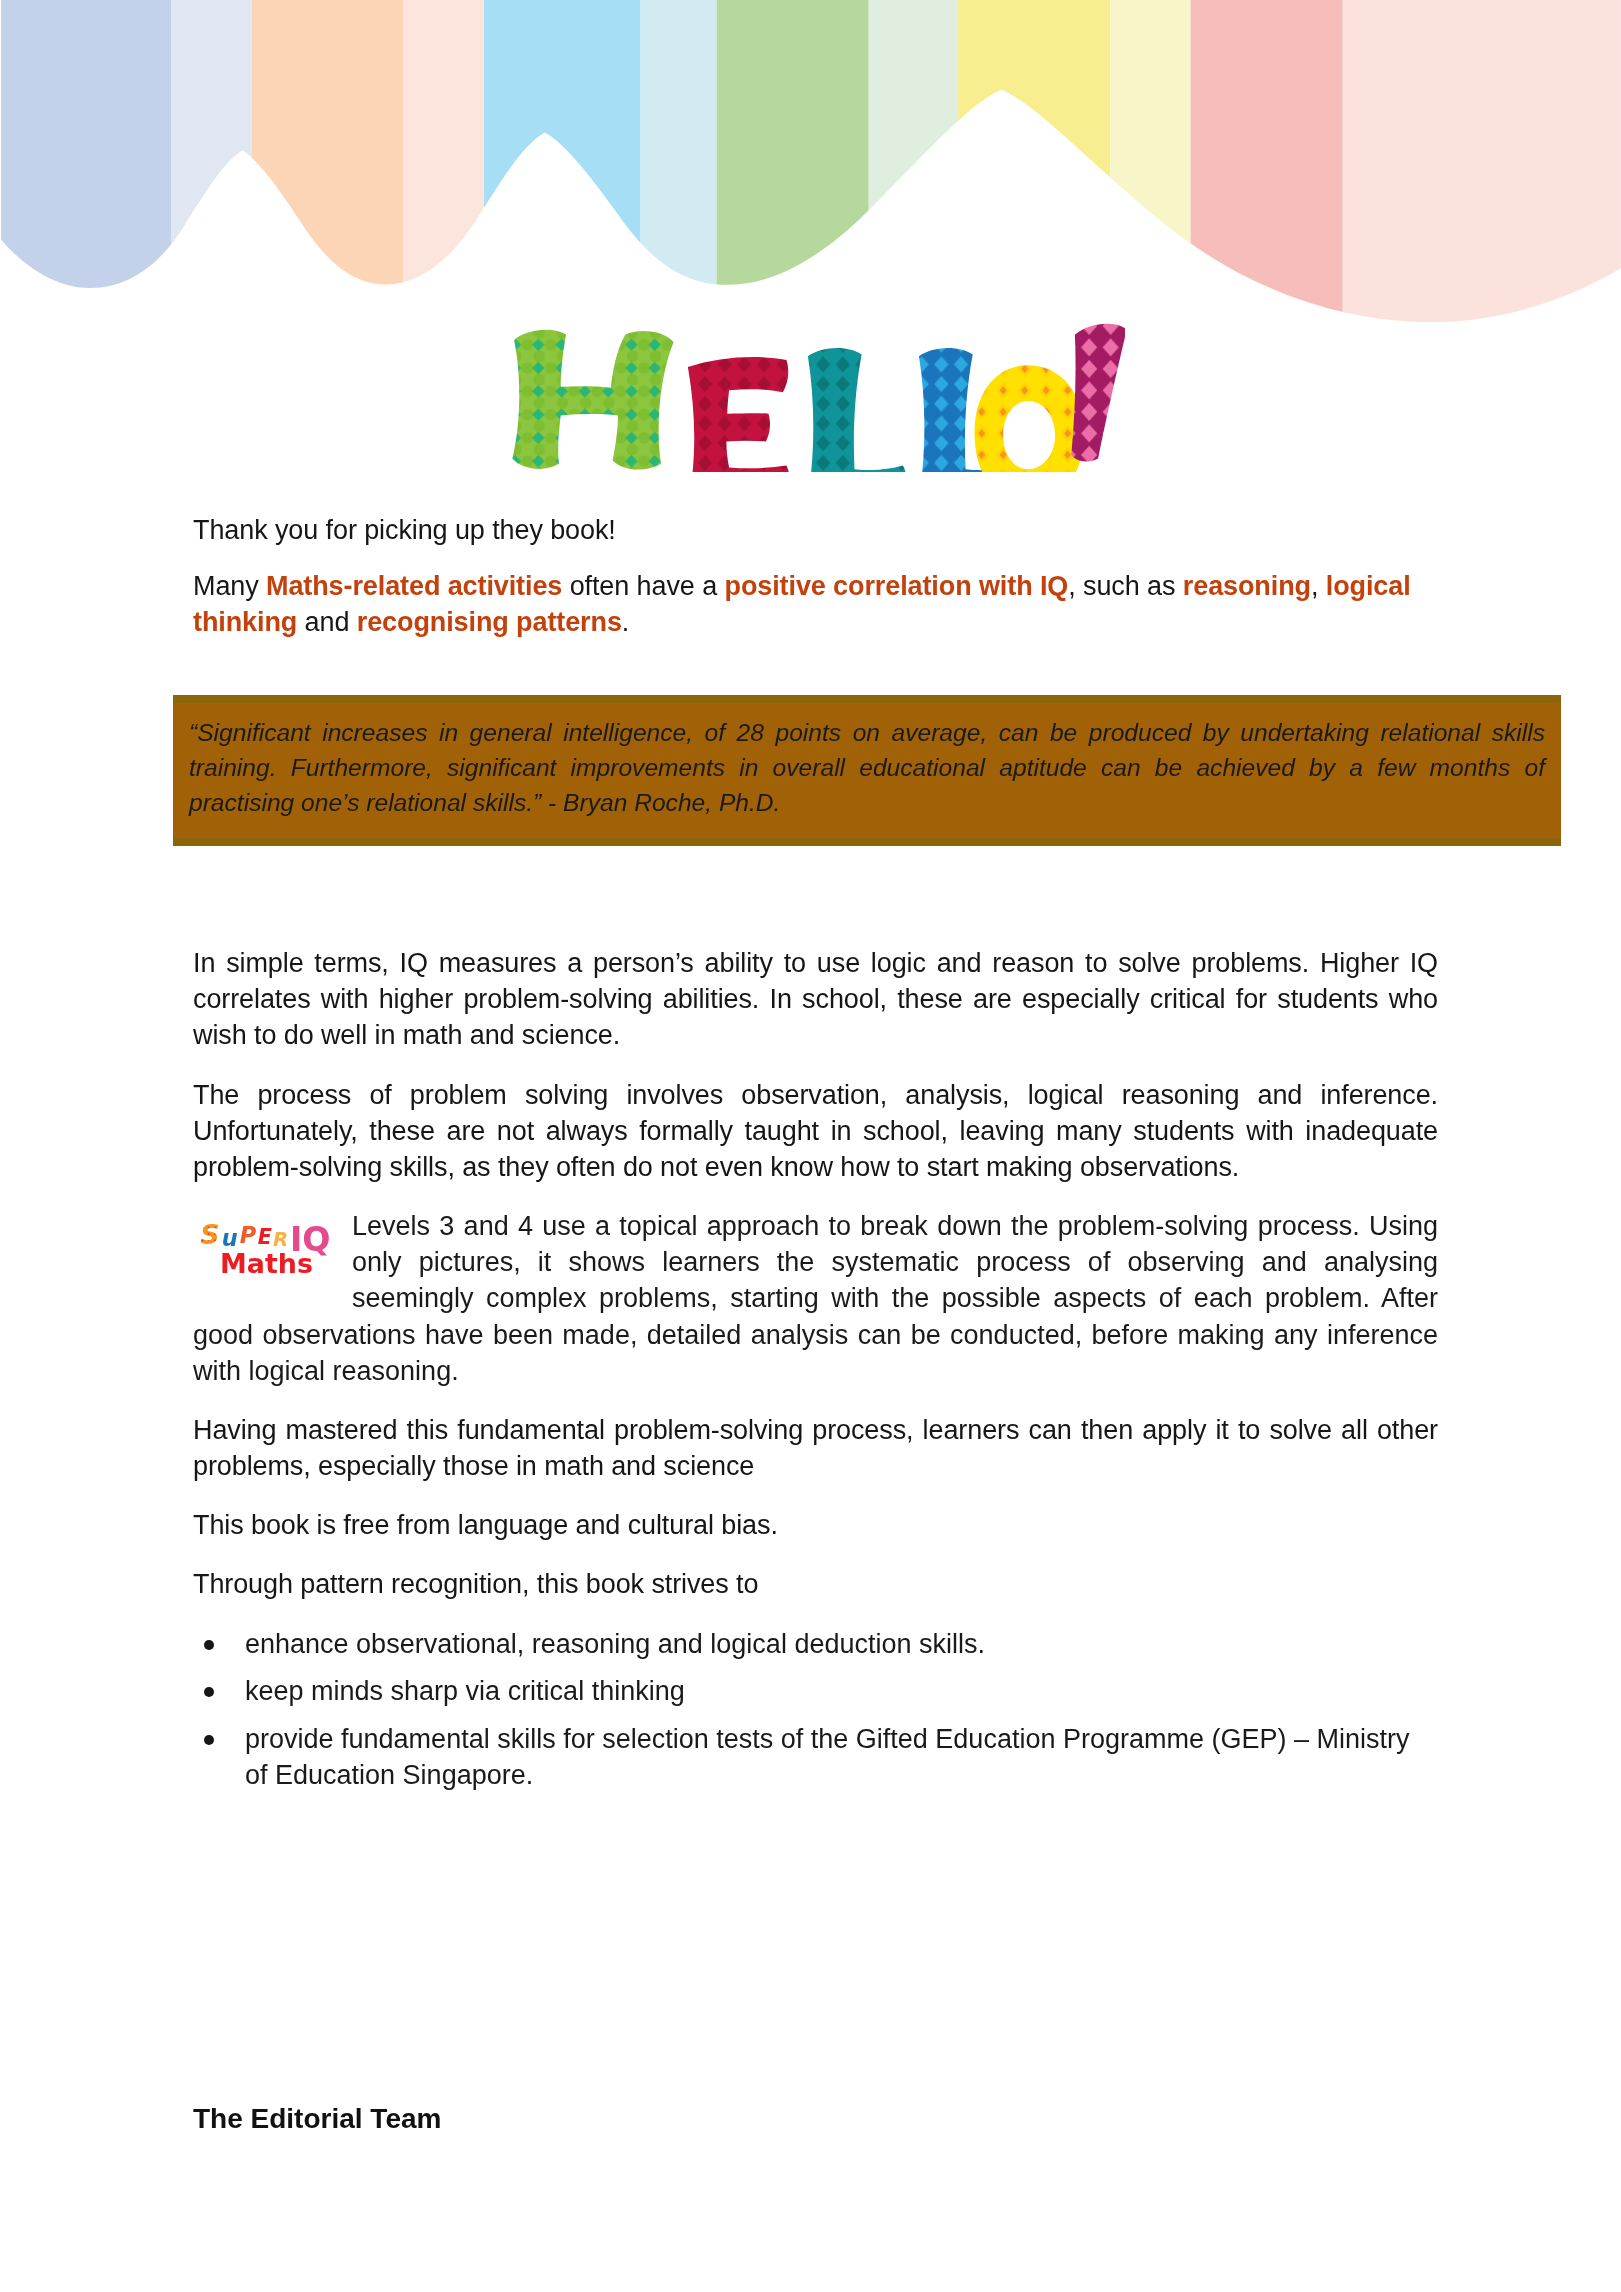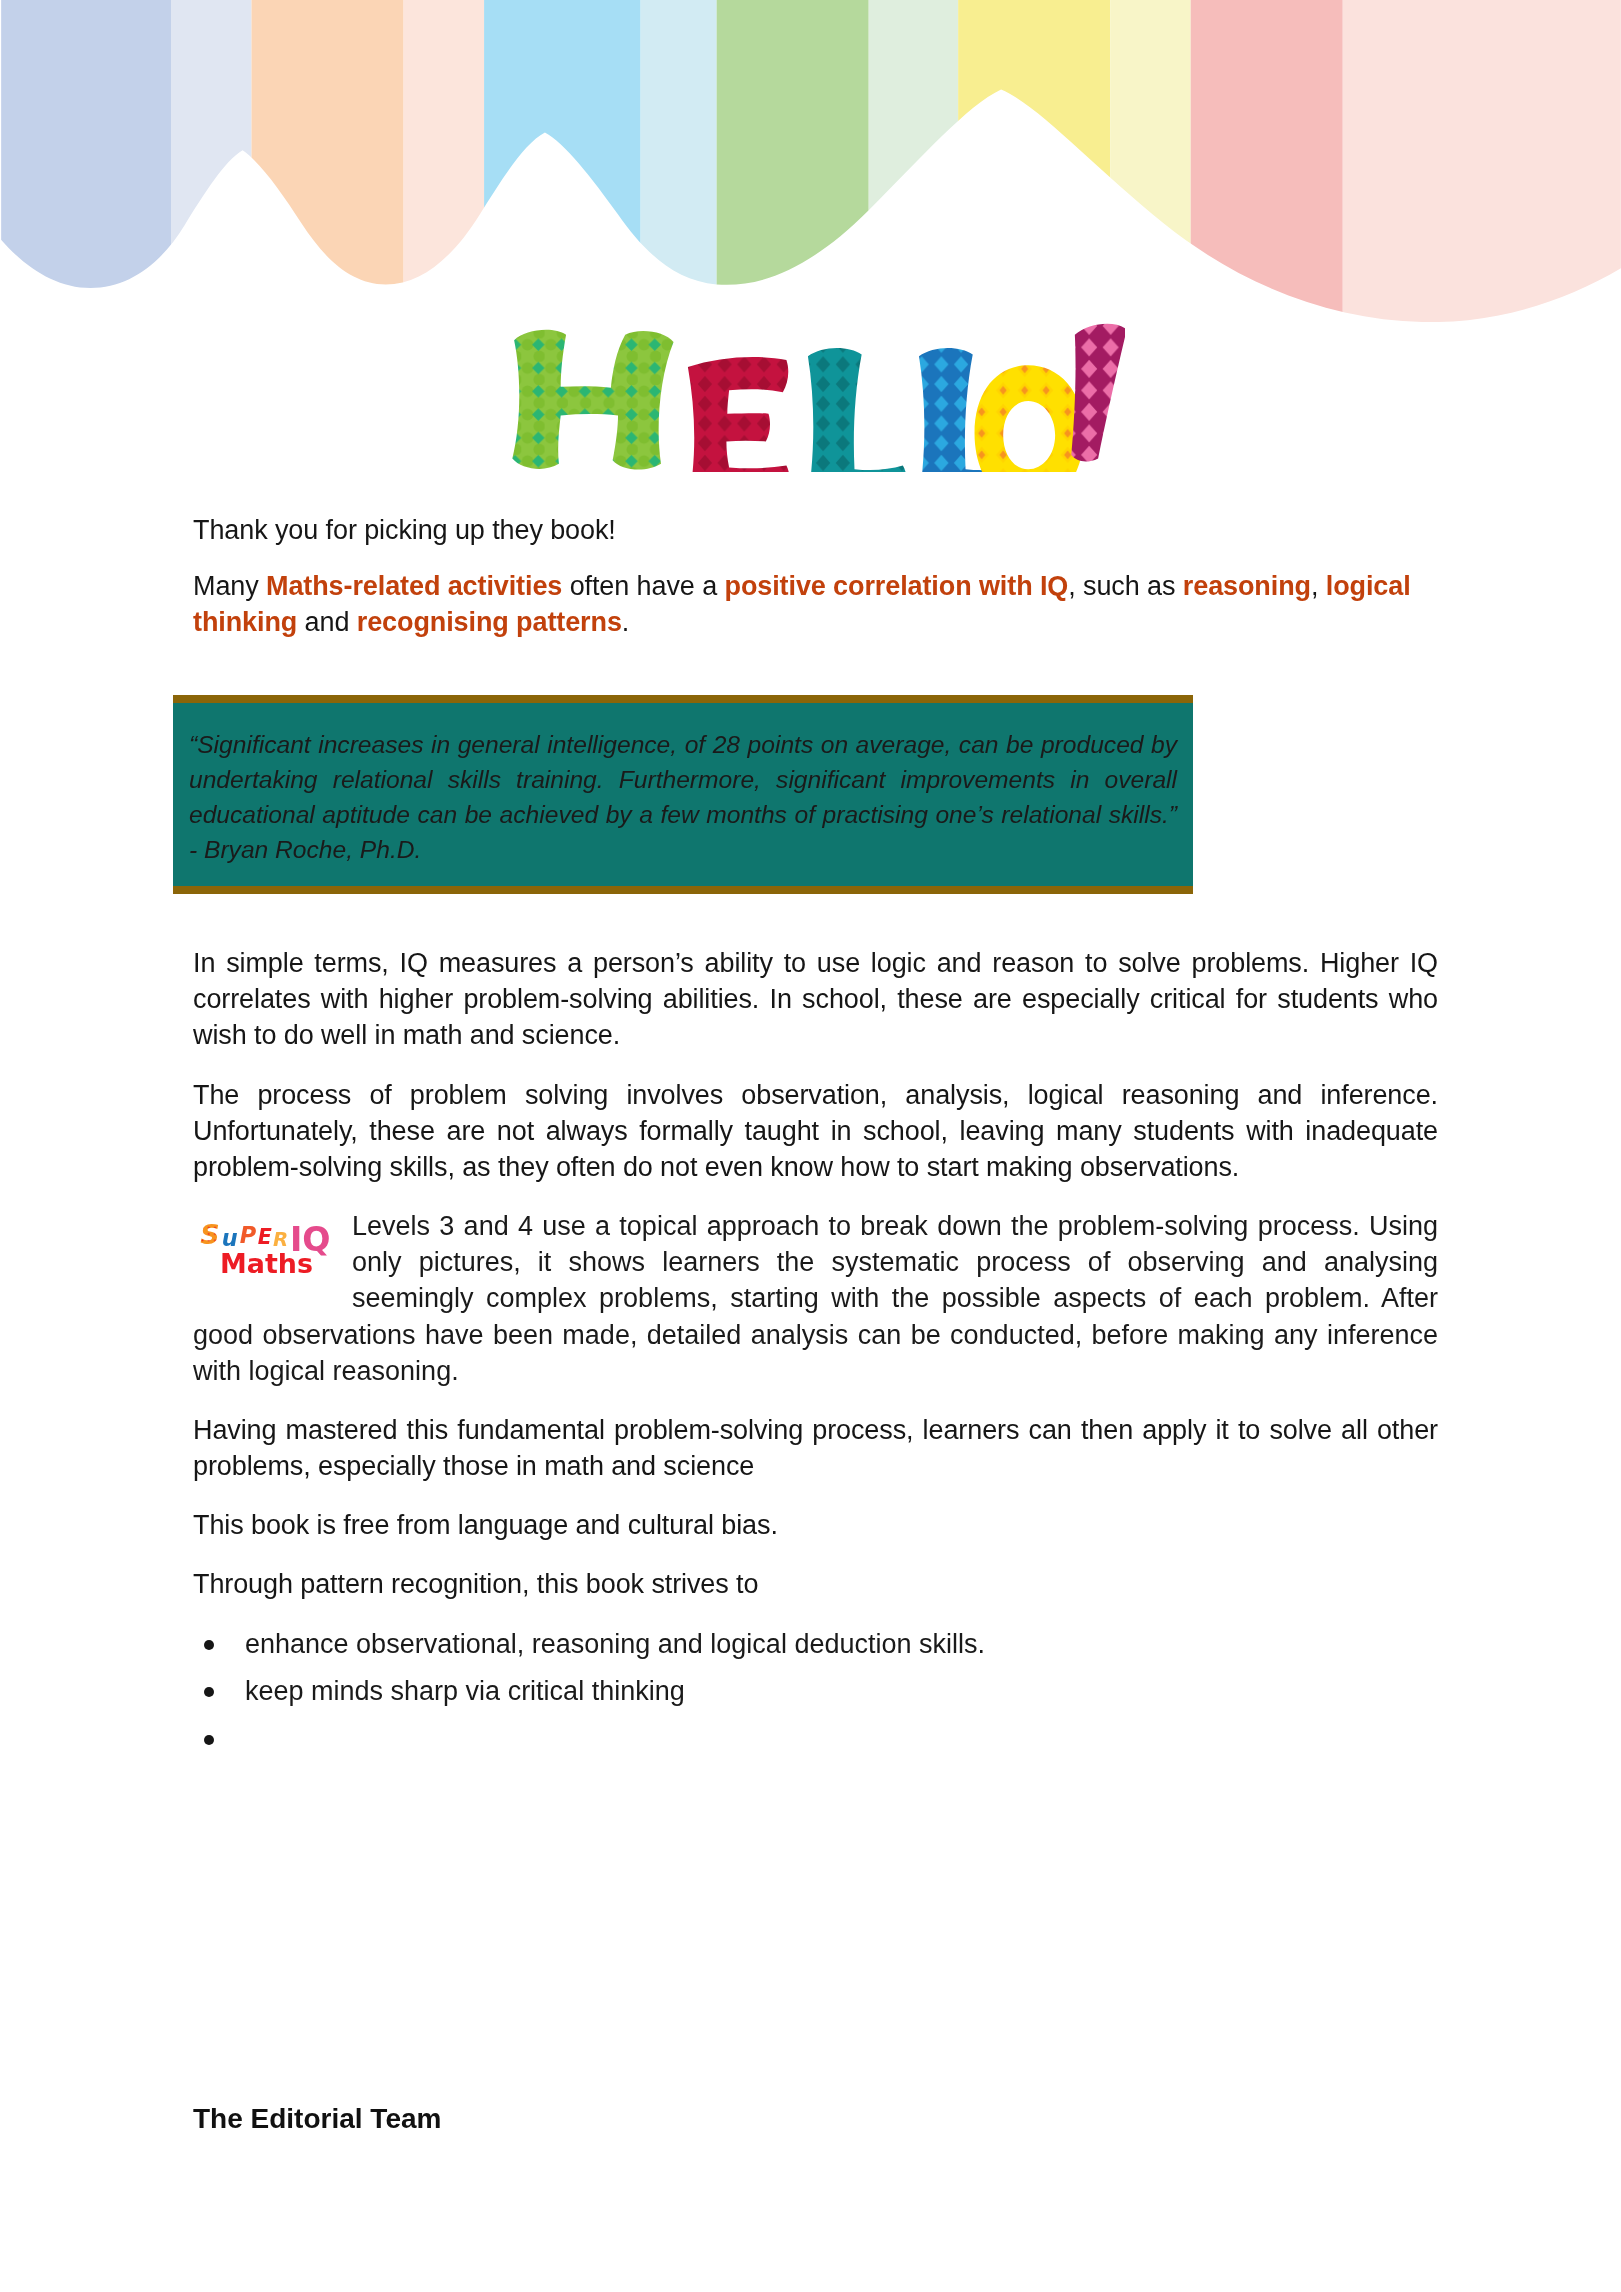--- a/index.html
+++ b/index.html
@@ -53,26 +53,26 @@
     color: #161616;
   }
   p.justify { text-align: justify; text-align-last: left; }
   .accent { color: #c2410c; font-weight: bold; }
 
   
   #quote-box {
     position: absolute;
     left: 173px;
     top: 695px;
-    width: 1020px;
-    background: #0f766e;
+    width: 1388px;
+    background: #a16207;
     border-top: 8px solid #8B6508;
     border-bottom: 8px solid #8B6508;
     box-sizing: border-box;
-    padding: 24px 16px 18px 16px;
+    padding: 12px 16px 18px 16px;
   }
   #quote-box p {
     margin: 0;
     font-style: italic;
     font-size: 24.6px;
     line-height: 1.43;
     text-align: justify;
     text-align-last: left;
     color: #1a1a1a;
   }
@@ -312,19 +312,20 @@
     <li>
       <span class="dot"></span>
       <span>enhance observational, reasoning and logical deduction skills.</span>
     </li>
     <li>
       <span class="dot"></span>
       <span>keep minds sharp via critical thinking</span>
     </li>
     <li>
       <span class="dot"></span>
+      <span>provide fundamental skills for selection tests of the Gifted Education Programme (GEP) – Ministry of Education Singapore.</span>
     </li>
   </ul>
 
 </div>
 
 <div id="signature">The Editorial Team</div>
 
 
 </body></html>

